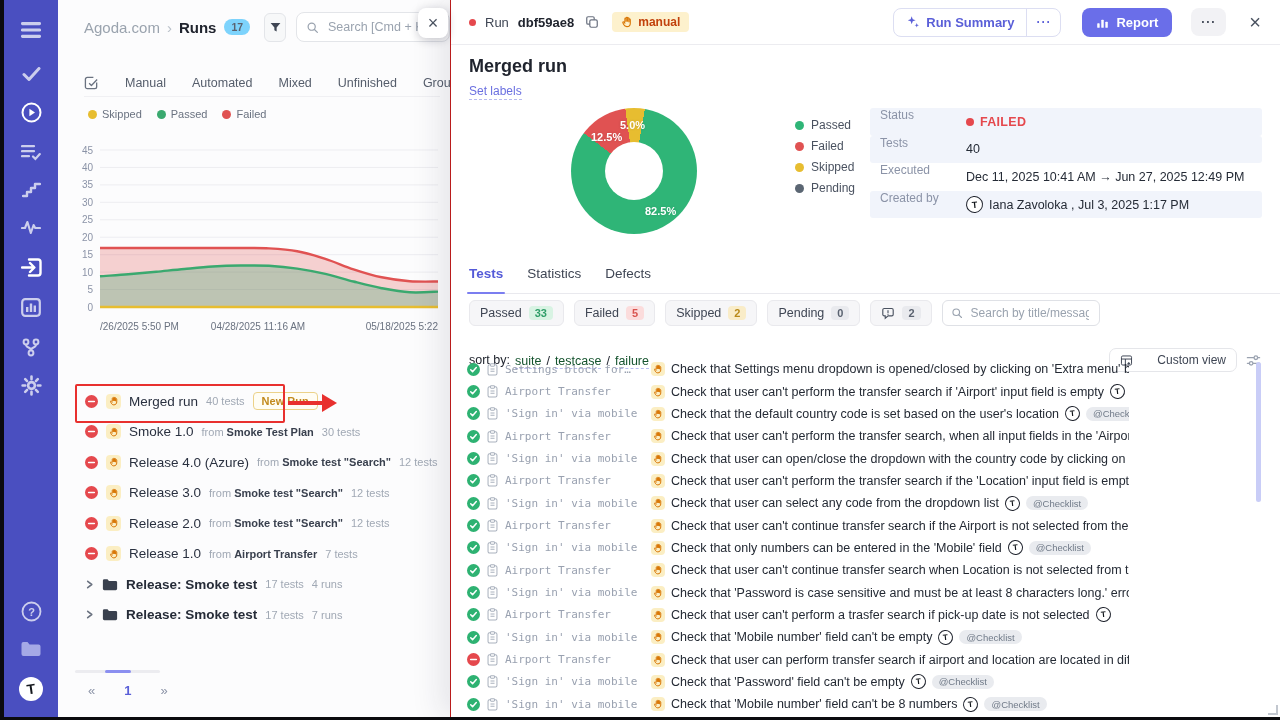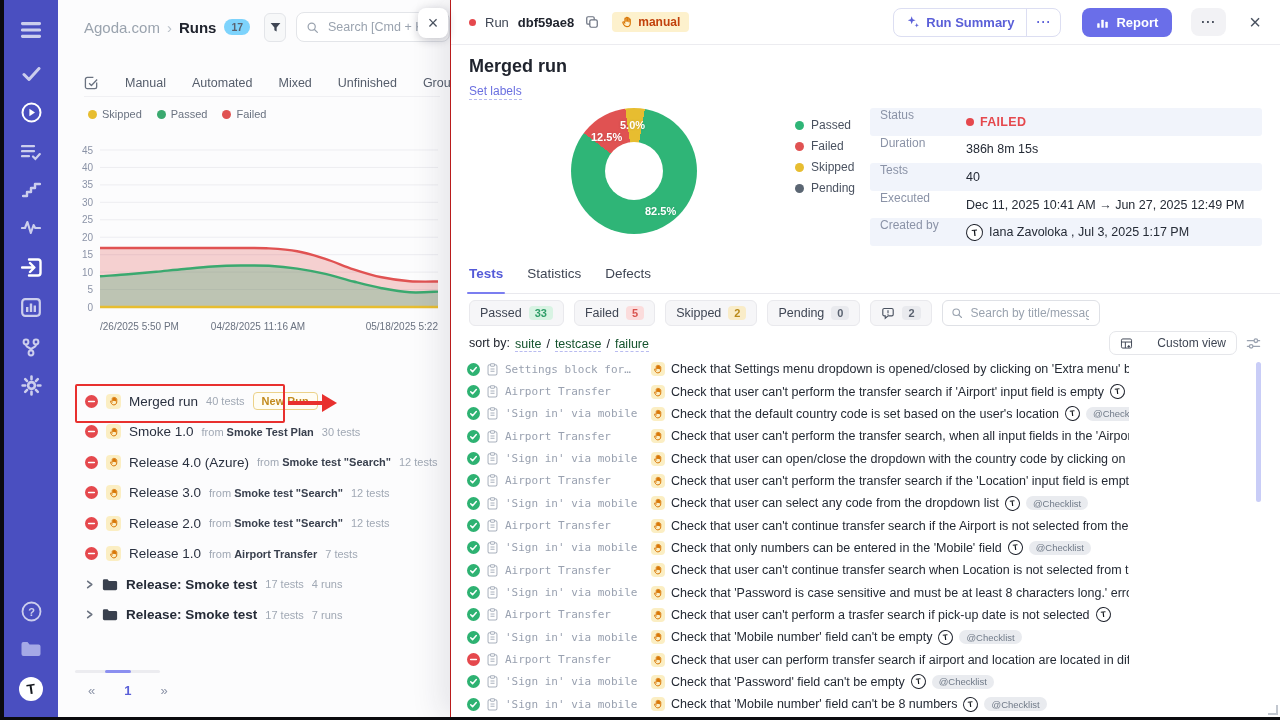--- a/index.html
+++ b/index.html
@@ -102,21 +102,21 @@
   
   .chips{position:absolute;left:18px;top:300px;display:flex;gap:10px;align-items:center;}
   .chip{height:26px;display:flex;align-items:center;gap:7px;background:#f6f6f8;border:1px solid #e9e9ed;
     border-radius:6px;padding:0 10px;font-size:12.5px;color:#3f4654;cursor:pointer;box-sizing:border-box;}
   .chip .cnt{font-size:11px;font-weight:600;border-radius:4px;padding:1px 6px;}
   .chip-search{height:26px;width:158px;background:#fff;border:1px solid #dfe1e6;border-radius:6px;
     display:flex;align-items:center;gap:6px;padding:0 8px;box-sizing:border-box;}
   .chip-search input{border:0;outline:0;flex:1;font-size:12px;color:#3f4654;background:transparent;font-family:inherit;min-width:0;}
   .chip-search input::placeholder{color:#9aa3af;}
   
-  .sort-row{position:absolute;left:18px;right:20px;top:332px;height:22px;display:flex;align-items:center;}
+  .sort-row{position:absolute;left:18px;right:20px;top:349px;height:22px;display:flex;align-items:center;}
   .sort-lbl{font-size:12.5px;color:#20242e;margin-right:5px;}
   .sort-link{font-size:12.5px;color:#14532d;border-bottom:1px dashed #b9bcf0;cursor:pointer;}
   .sort-sep{font-size:12.5px;color:#20242e;margin:0 5px;}
   .cv-wrap{margin-left:auto;display:flex;align-items:center;gap:9px;}
   .cv-btn{display:flex;align-items:center;gap:24px;border:1px solid #e5e6ea;background:#fff;border-radius:7px;
     padding:4px 10px;font-size:12px;color:#3f4654;cursor:pointer;}
   
   .tests{position:absolute;left:16px;top:358px;width:662px;overflow:hidden;}
   .t-row{height:22.35px;display:flex;align-items:center;gap:6px;white-space:nowrap;overflow:hidden;cursor:pointer;}
   .t-ic{flex:none;display:flex;}
@@ -519,24 +519,20 @@
           </span>
         </div>
       <div class="details">
           <div class="det-row alt">
             <span class="det-label">Status</span>
             <span class="det-status">
               <span class="det-dot"></span>
               <span>FAILED</span>
             </span>
           </div>
-          <div class="det-row">
-            <span class="det-label">Duration</span>
-            <span class="det-value">386h 8m 15s</span>
-          </div>
           <div class="det-row alt">
             <span class="det-label">Tests</span>
             <span class="det-value">40</span>
           </div>
           <div class="det-row">
             <span class="det-label">Executed</span>
             <span class="det-value">Dec 11, 2025 10:41 AM → Jun 27, 2025 12:49 PM</span>
           </div>
           <div class="det-row alt">
             <span class="det-label">Created by</span>

